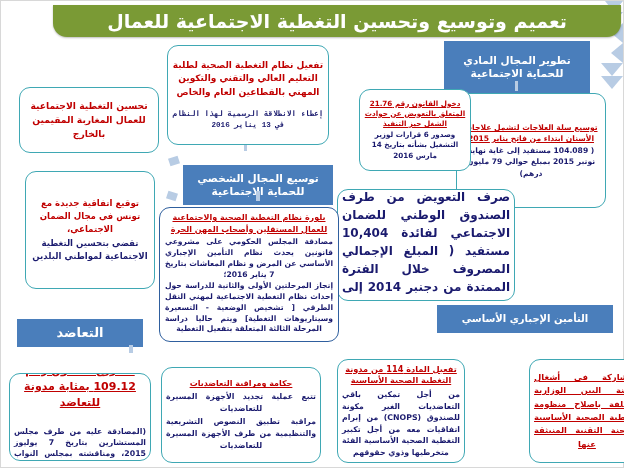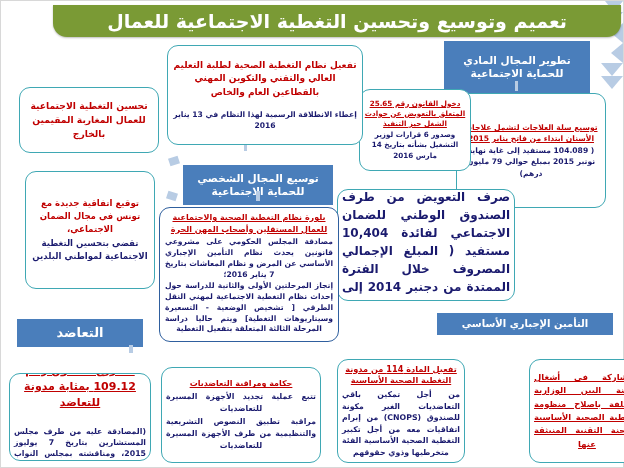--- a/index.html
+++ b/index.html
@@ -104,32 +104,32 @@
 
   <div class="connector" style="left:514px; top:80px; width:3px; height:10px;"></div>
   <div class="arrow-down" style="left:508px; top:88px;"></div>
 
   <div class="rbox" style="left:455px; top:92px; width:150px; height:115px;">
     <span class="hdr hdr-u" style="font-size:7.6px; line-height:1.45;">توسيع سلة العلاجات لتشمل علاجات الأسنان ابتداء من فاتح يناير 2015</span>
     <span class="body" style="font-size:7.6px; line-height:1.5; margin-top:1px;">( 104.089 مستفيد إلى غاية نهاية نونبر 2015 بمبلغ حوالي 79 مليون درهم)</span>
   </div>
 
   <div class="rbox" style="left:358px; top:88px; width:112px; height:82px;">
-    <span class="hdr hdr-u" style="font-size:7.2px; line-height:1.4;">دخول القانون رقم 25.65 المتعلق بالتعويض عن حوادث الشغل حيز التنفيذ</span>
+    <span class="hdr hdr-u" style="font-size:7.2px; line-height:1.4;">دخول القانون رقم 21.76 المتعلق بالتعويض عن حوادث الشغل حيز التنفيذ</span>
     <span class="body" style="font-size:7.2px; line-height:1.45; margin-top:1px;">وصدور 6 قرارات لوزير التشغيل بشأنه بتاريخ 14 مارس 2016</span>
   </div>
 
   <div class="rbox" style="left:336px; top:188px; width:178px; height:112px;">
     <span class="hdr hdr-u" style="font-size:7.8px; line-height:1.4;">دخول قانون التعويض عن حوادث الشغل</span>
     <span class="body just" style="font-size:12px; line-height:1.5; margin-top:1px;">حيز التنفيذ والشروع في صرف التعويض من طرف الصندوق الوطني للضمان الاجتماعي لفائدة 10,404 مستفيد ( المبلغ الإجمالي المصروف خلال الفترة الممتدة من دجنبر 2014 إلى نهاية دجنبر 2015 يناهز 80.4 مليون درهم)</span>
   </div>
 
-  <div class="rbox" style="left:166px; top:44px; width:196px; height:100px;">
+  <div class="rbox" style="left:166px; top:44px; width:162px; height:100px;">
     <span class="hdr" style="font-size:9px; line-height:1.45;">تفعيل نظام التغطية الصحية لطلبة التعليم العالي والتقني والتكوين المهني بالقطاعين العام والخاص</span>
-    <span class="body" style="font-size:7.6px; line-height:1.45; margin-top:10px;">إعطاء الانطلاقة الرسمية لهذا النظام في 13 يناير 2016</span>
+    <span class="body" style="font-size:7.6px; line-height:1.45; margin-top:10px;font-family:Liberation Mono, monospace;">إعطاء الانطلاقة الرسمية لهذا النظام في 13 يناير 2016</span>
   </div>
 
   <div class="connector" style="left:243px; top:144px; width:3px; height:6px;"></div>
   <div class="arrow-down" style="left:237px; top:148px;"></div>
 
   <div class="rbox" style="left:24px; top:170px; width:130px; height:118px;">
     <span class="hdr" style="font-size:8.6px; line-height:1.5;">توقيع اتفاقية جديدة مع تونس في مجال الضمان الاجتماعي،</span>
     <span class="body" style="font-size:8.6px; line-height:1.5; margin-top:2px;">تقضي بتحسين التغطية الاجتماعية لمواطني البلدين</span>
   </div>
 
@@ -162,21 +162,21 @@
     <span class="hdr hdr-u" style="font-size:11px; line-height:1.45;">مشروع القانون رقم 109.12 بمثابة مدونة للتعاضد</span>
     <span class="body just" style="font-size:7.8px; line-height:1.45; margin-top:15px;">(المصادقة عليه من طرف مجلس المستشارين بتاريخ 7 يوليوز 2015، ومناقشته بمجلس النواب بتاريخ 04 أبريل 2016)</span>
   </div>
 
   <div class="rbox" style="left:160px; top:366px; width:160px; height:96px;">
     <span class="hdr hdr-u" style="font-size:8px; line-height:1.45;">حكامة ومراقبة التعاضديات</span>
     <span class="body just" style="font-size:7.8px; line-height:1.5; margin-top:1px;">تتبع عملية تجديد الأجهزة المسيرة للتعاضديات</span>
     <span class="body just" style="font-size:7.8px; line-height:1.5; margin-top:2px;">مراقبة تطبيق النصوص التشريعية والتنظيمية من طرف الأجهزة المسيرة للتعاضديات</span>
   </div>
 
-  <div class="blue-head" style="left:436px; top:312px; width:176px; height:22px; font-size:10px;">التأمين الإجباري الأساسي</div>
+  <div class="blue-head" style="left:436px; top:304px; width:176px; height:28px; font-size:10px;">التأمين الإجباري الأساسي</div>
 
   <div class="rbox" style="left:336px; top:358px; width:128px; height:104px;">
     <span class="hdr hdr-u" style="font-size:8.2px; line-height:1.45;">تفعيل المادة 114 من مدونة التغطية الصحية الأساسية</span>
     <span class="body just" style="font-size:7.8px; line-height:1.48; margin-top:2px;">من أجل تمكين باقي التعاضديات الغير مكونة للصندوق (CNOPS) من إبرام اتفاقيات معه من أجل تكبير التغطية الصحية الأساسية الفئة متخرطيها وذوي حقوقهم</span>
   </div>
 
   <div class="rbox" style="left:500px; top:358px; width:116px; height:104px;margin-left:28px;">
     <span class="hdr hdr-u just" style="font-size:8.4px; line-height:1.6;">المشاركة في أشغال اللجنة البين الوزارية المكلفة باصلاح منظومة التغطية الصحية الأساسية واللجنة التقنية المنبثقة عنها</span>
   </div>
 

